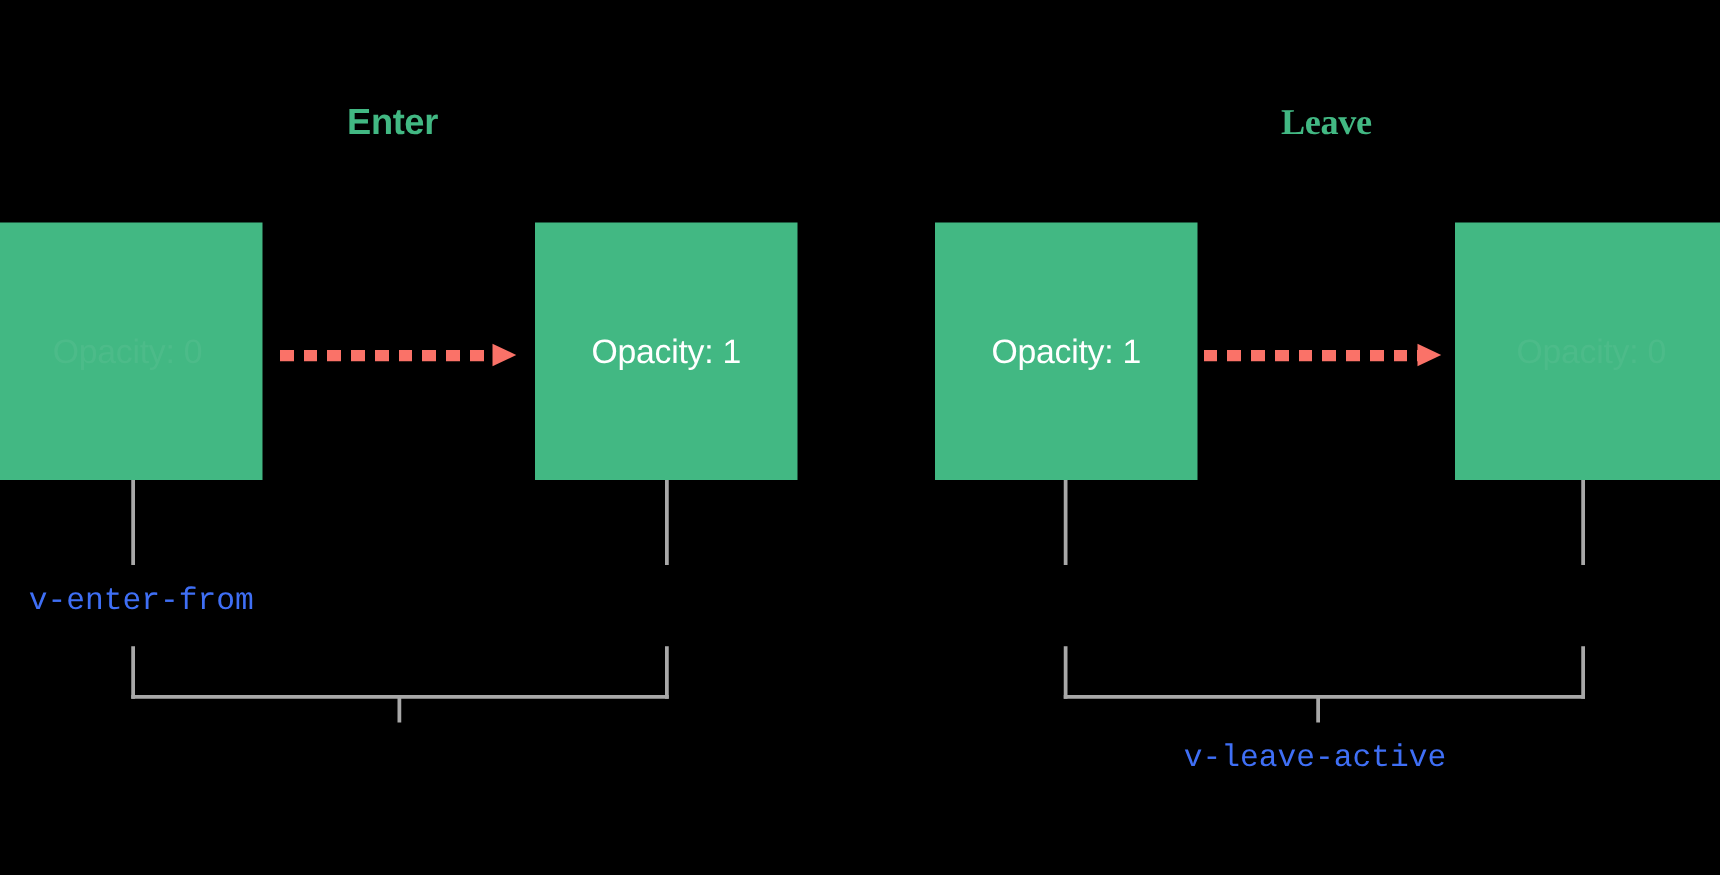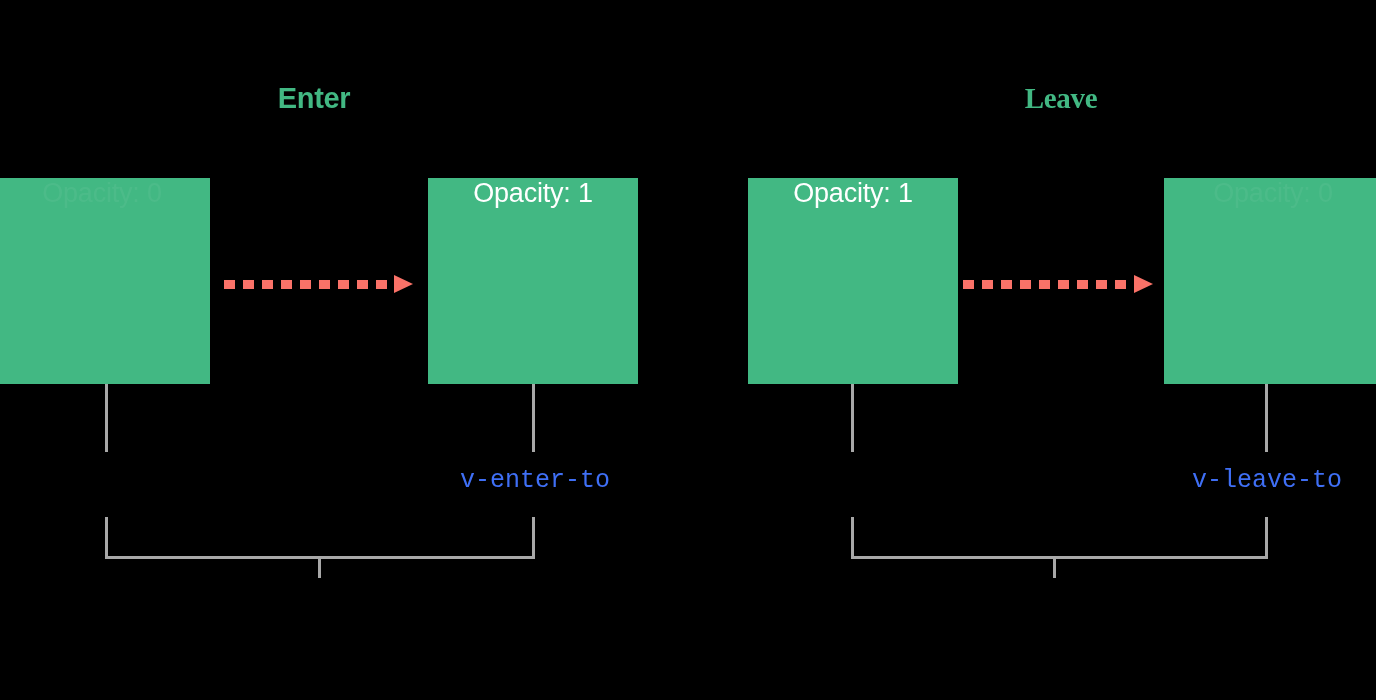--- a/index.html
+++ b/index.html
@@ -15,21 +15,21 @@
     color:#42b883;
     letter-spacing:-0.3px;
     white-space:nowrap;
     transform:translateX(-50%);
   }
 
   .box{
     position:absolute;
     background:#42b883;
     display:flex;
-    align-items:flex-start;
+    align-items:center;
     justify-content:center;
   }
   .box-label{
     font-family:"Liberation Sans",sans-serif;
     font-size:27px;
     color:#ffffff;
     white-space:nowrap;
     letter-spacing:-0.2px;
   }
   .box-label.faint{ color:rgba(255,255,255,0.055); }
@@ -83,21 +83,21 @@
     <span class="head"></span>
   </div>
 
   <div class="box" style="left:428px;top:166px;width:210px;height:206px;">
     <span class="box-label">Opacity: 1</span>
   </div>
 
   <div class="vline" style="left:105px;top:372px;height:68px;"></div>
   <div class="vline" style="left:532px;top:372px;height:68px;"></div>
 
-  <div class="cls-label c" style="left:535px;top:454px;">v-enter-to</div>
+  <div class="cls-label c" style="left:113px;top:454px;">v-enter-from</div>
 
   <div class="vline" style="left:105px;top:505px;height:42px;"></div>
   <div class="vline" style="left:532px;top:505px;height:42px;"></div>
   <div class="hline" style="left:105px;top:544px;width:430px;"></div>
   <div class="vline" style="left:318px;top:544px;height:22px;"></div>
 
 
   <div class="title" style="left:1061px;top:70px;font-family:Liberation Serif, serif;">Leave</div>
 
   <div class="box" style="left:748px;top:166px;width:210px;height:206px;">
@@ -109,21 +109,21 @@
     <span class="head"></span>
   </div>
 
   <div class="box" style="left:1164px;top:166px;width:218px;height:206px;">
     <span class="box-label faint">Opacity: 0</span>
   </div>
 
   <div class="vline" style="left:851px;top:372px;height:68px;"></div>
   <div class="vline" style="left:1265px;top:372px;height:68px;"></div>
 
-  <div class="cls-label c" style="left:1267px;top:454px;">v-leave-to</div>
 
   <div class="vline" style="left:851px;top:505px;height:42px;"></div>
   <div class="vline" style="left:1265px;top:505px;height:42px;"></div>
   <div class="hline" style="left:851px;top:544px;width:417px;"></div>
   <div class="vline" style="left:1053px;top:544px;height:22px;"></div>
 
+  <div class="cls-label c" style="left:1052px;top:580px;">v-leave-active</div>
 
 </div>
 
 </body></html>

